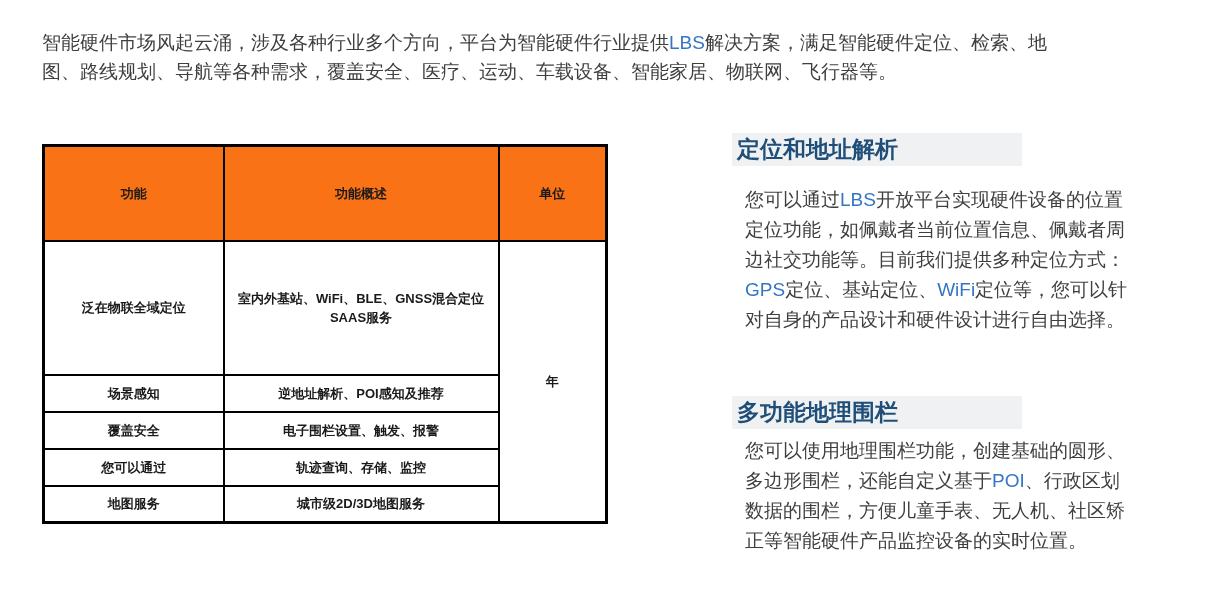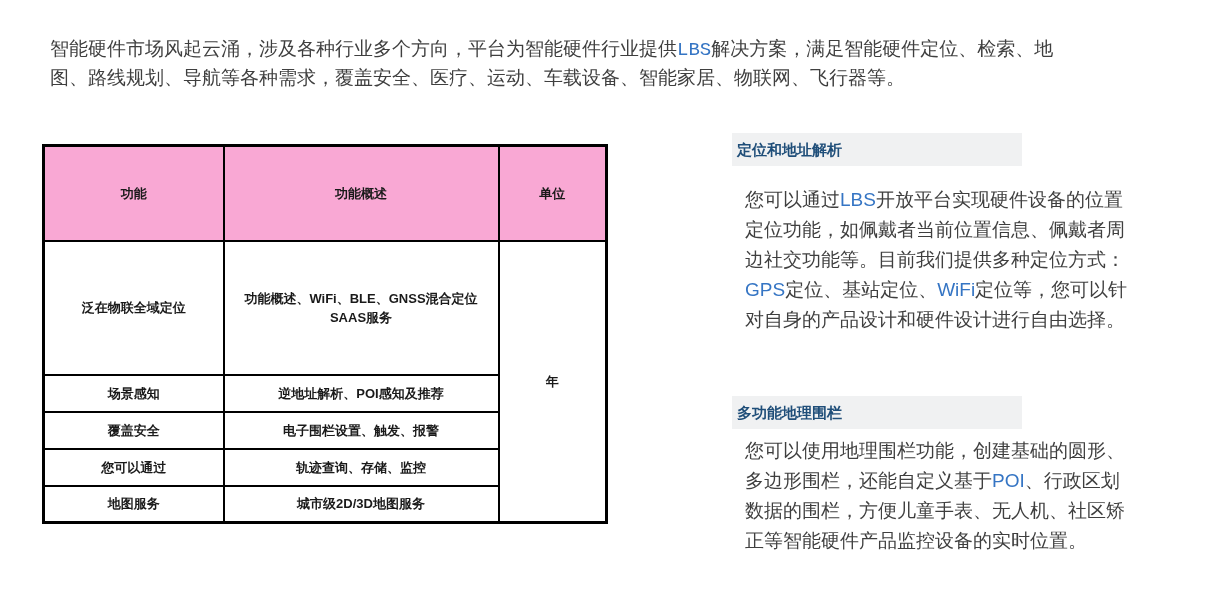--- a/index.html
+++ b/index.html
@@ -11,25 +11,24 @@
     overflow: hidden;
     font-family: "Liberation Sans", "DejaVu Sans", sans-serif;
   }
 
   
   .intro {
     position: absolute;
     left: 38px;
     top: 24px;
     width: 1012px;
-    margin: 12px;
+    margin: 4px;
     font-size: 19px;
     line-height: 29px;
     color: #3f3f3f;
-    font-family: Liberation Mono, monospace;
   }
 
   .accent { color: #3575c4; }
 
   
   table.features {
     position: absolute;
     left: 42px;
     top: 144px;
     border-collapse: collapse;
@@ -44,37 +43,37 @@
     border: 2px solid #000000;
     text-align: center;
     vertical-align: middle;
     font-size: 13px;
     font-weight: bold;
     color: #1a1a1a;
     padding: 0 9px;
     line-height: 19px;
   }
   table.features thead tr { height: 95px; }
-  table.features thead th { background: #f9a8d4; }
+  table.features thead th { background: #f97316; }
   table.features tbody tr.r1 { height: 134px; }
   table.features tbody tr.rs { height: 37px; }
 
   
   .band {
     position: absolute;
     left: 732px;
     width: 290px;
     height: 33px;
     background: #f0f1f2;
   }
   #band1 { top: 133px; }
   #band2 { top: 396px; }
   .section-title {
     display: block;
-    font-size: 15px;
+    font-size: 23px;
     font-weight: bold;
     color: #1f4e79;
     line-height: 33px;
     padding-left: 5px;
     white-space: nowrap;
   }
 
   
   .section-para {
     position: absolute;
@@ -102,21 +101,21 @@
   <thead>
     <tr>
       <th>功能</th>
       <th>功能概述</th>
       <th>单位</th>
     </tr>
   </thead>
   <tbody>
     <tr class="r1">
       <td>泛在物联全域定位</td>
-      <td>功能概述、WiFi、BLE、GNSS混合定位SAAS服务</td>
+      <td>室内外基站、WiFi、BLE、GNSS混合定位SAAS服务</td>
       <td rowspan="5">年</td>
     </tr>
     <tr class="rs">
       <td>场景感知</td>
       <td>逆地址解析、POI感知及推荐</td>
     </tr>
     <tr class="rs">
       <td>覆盖安全</td>
       <td>电子围栏设置、触发、报警</td>
     </tr>

